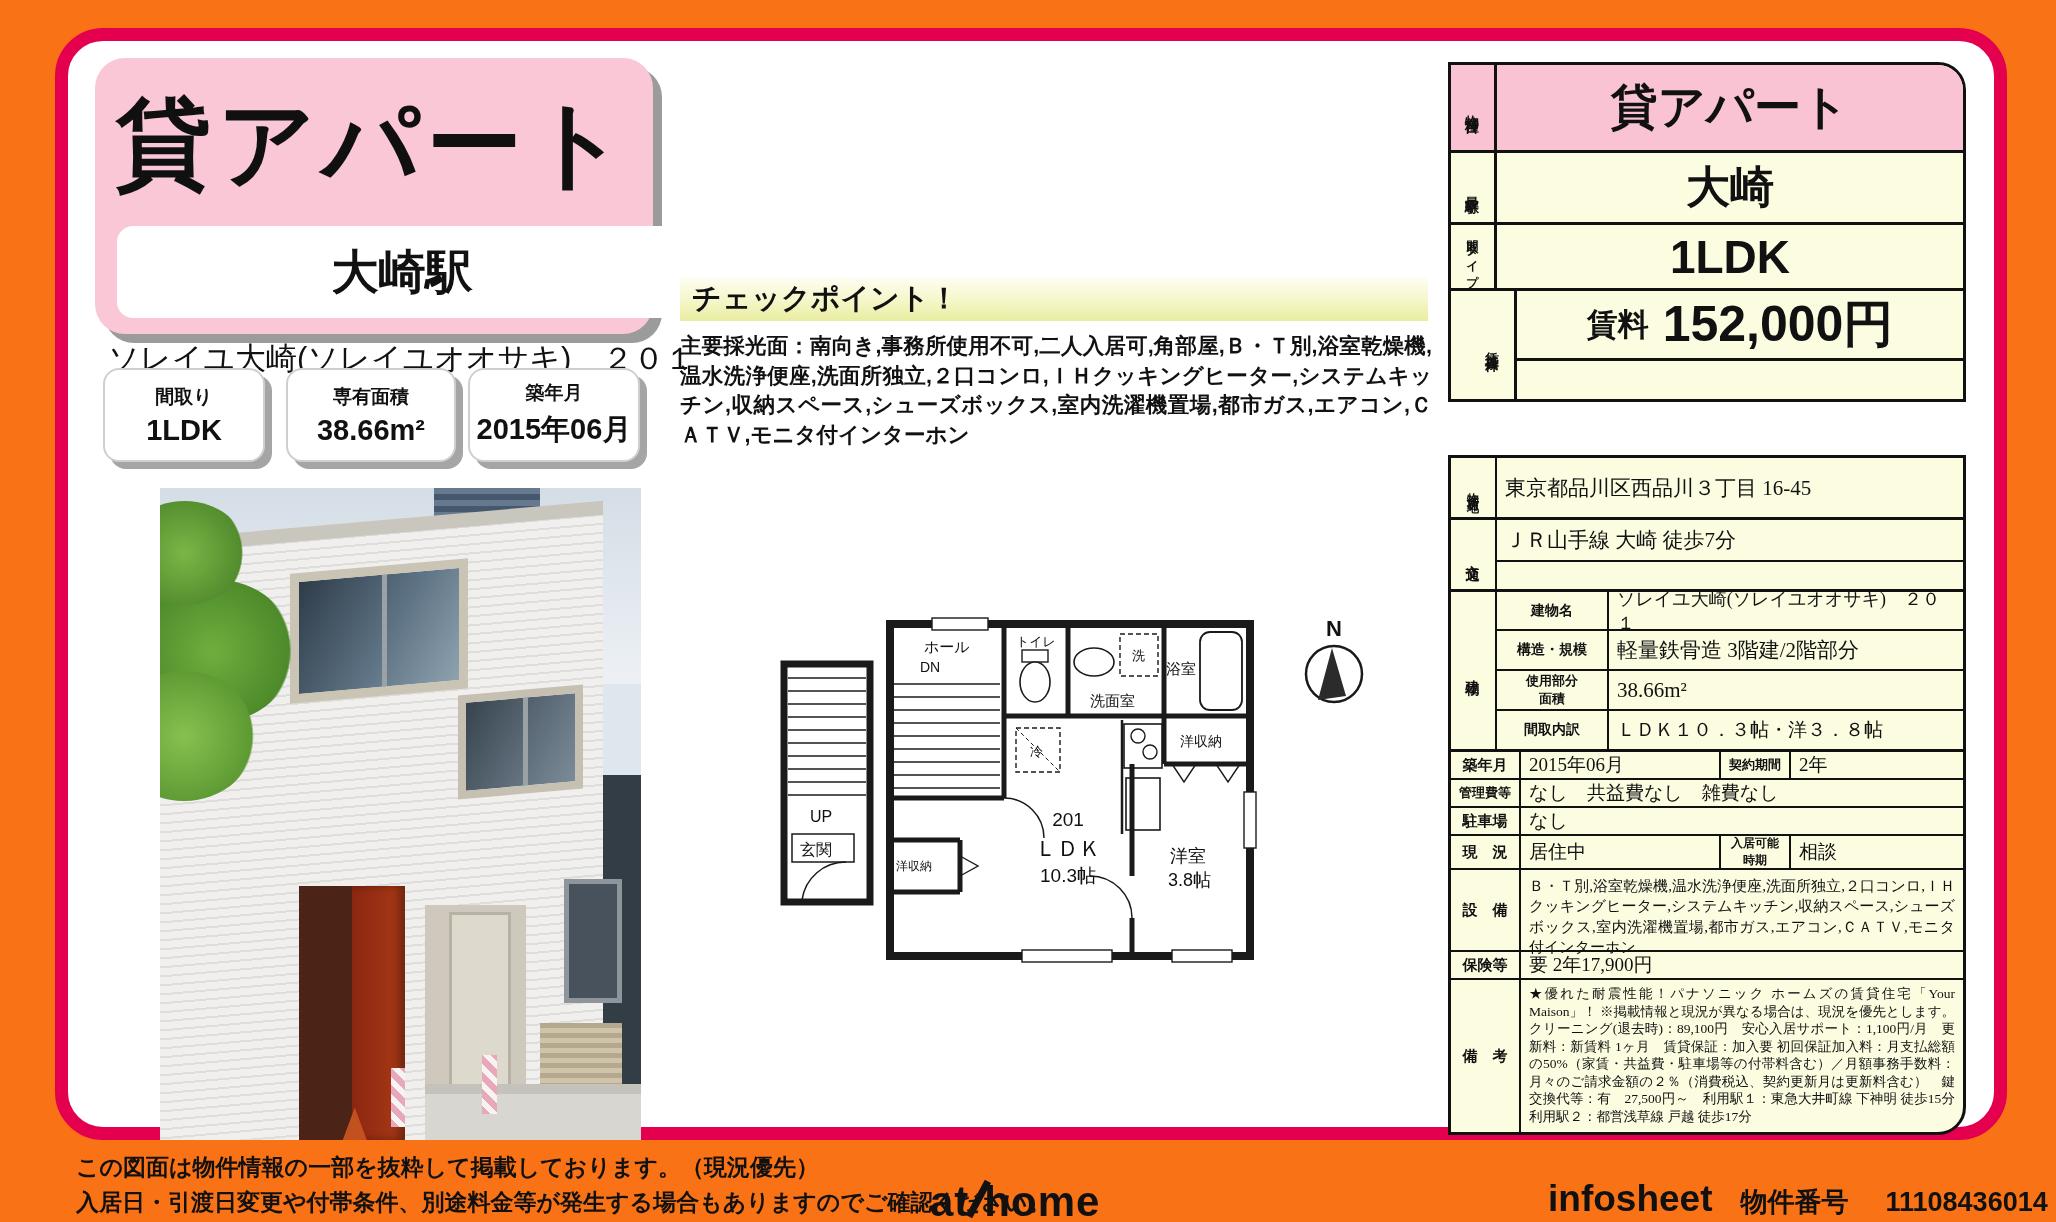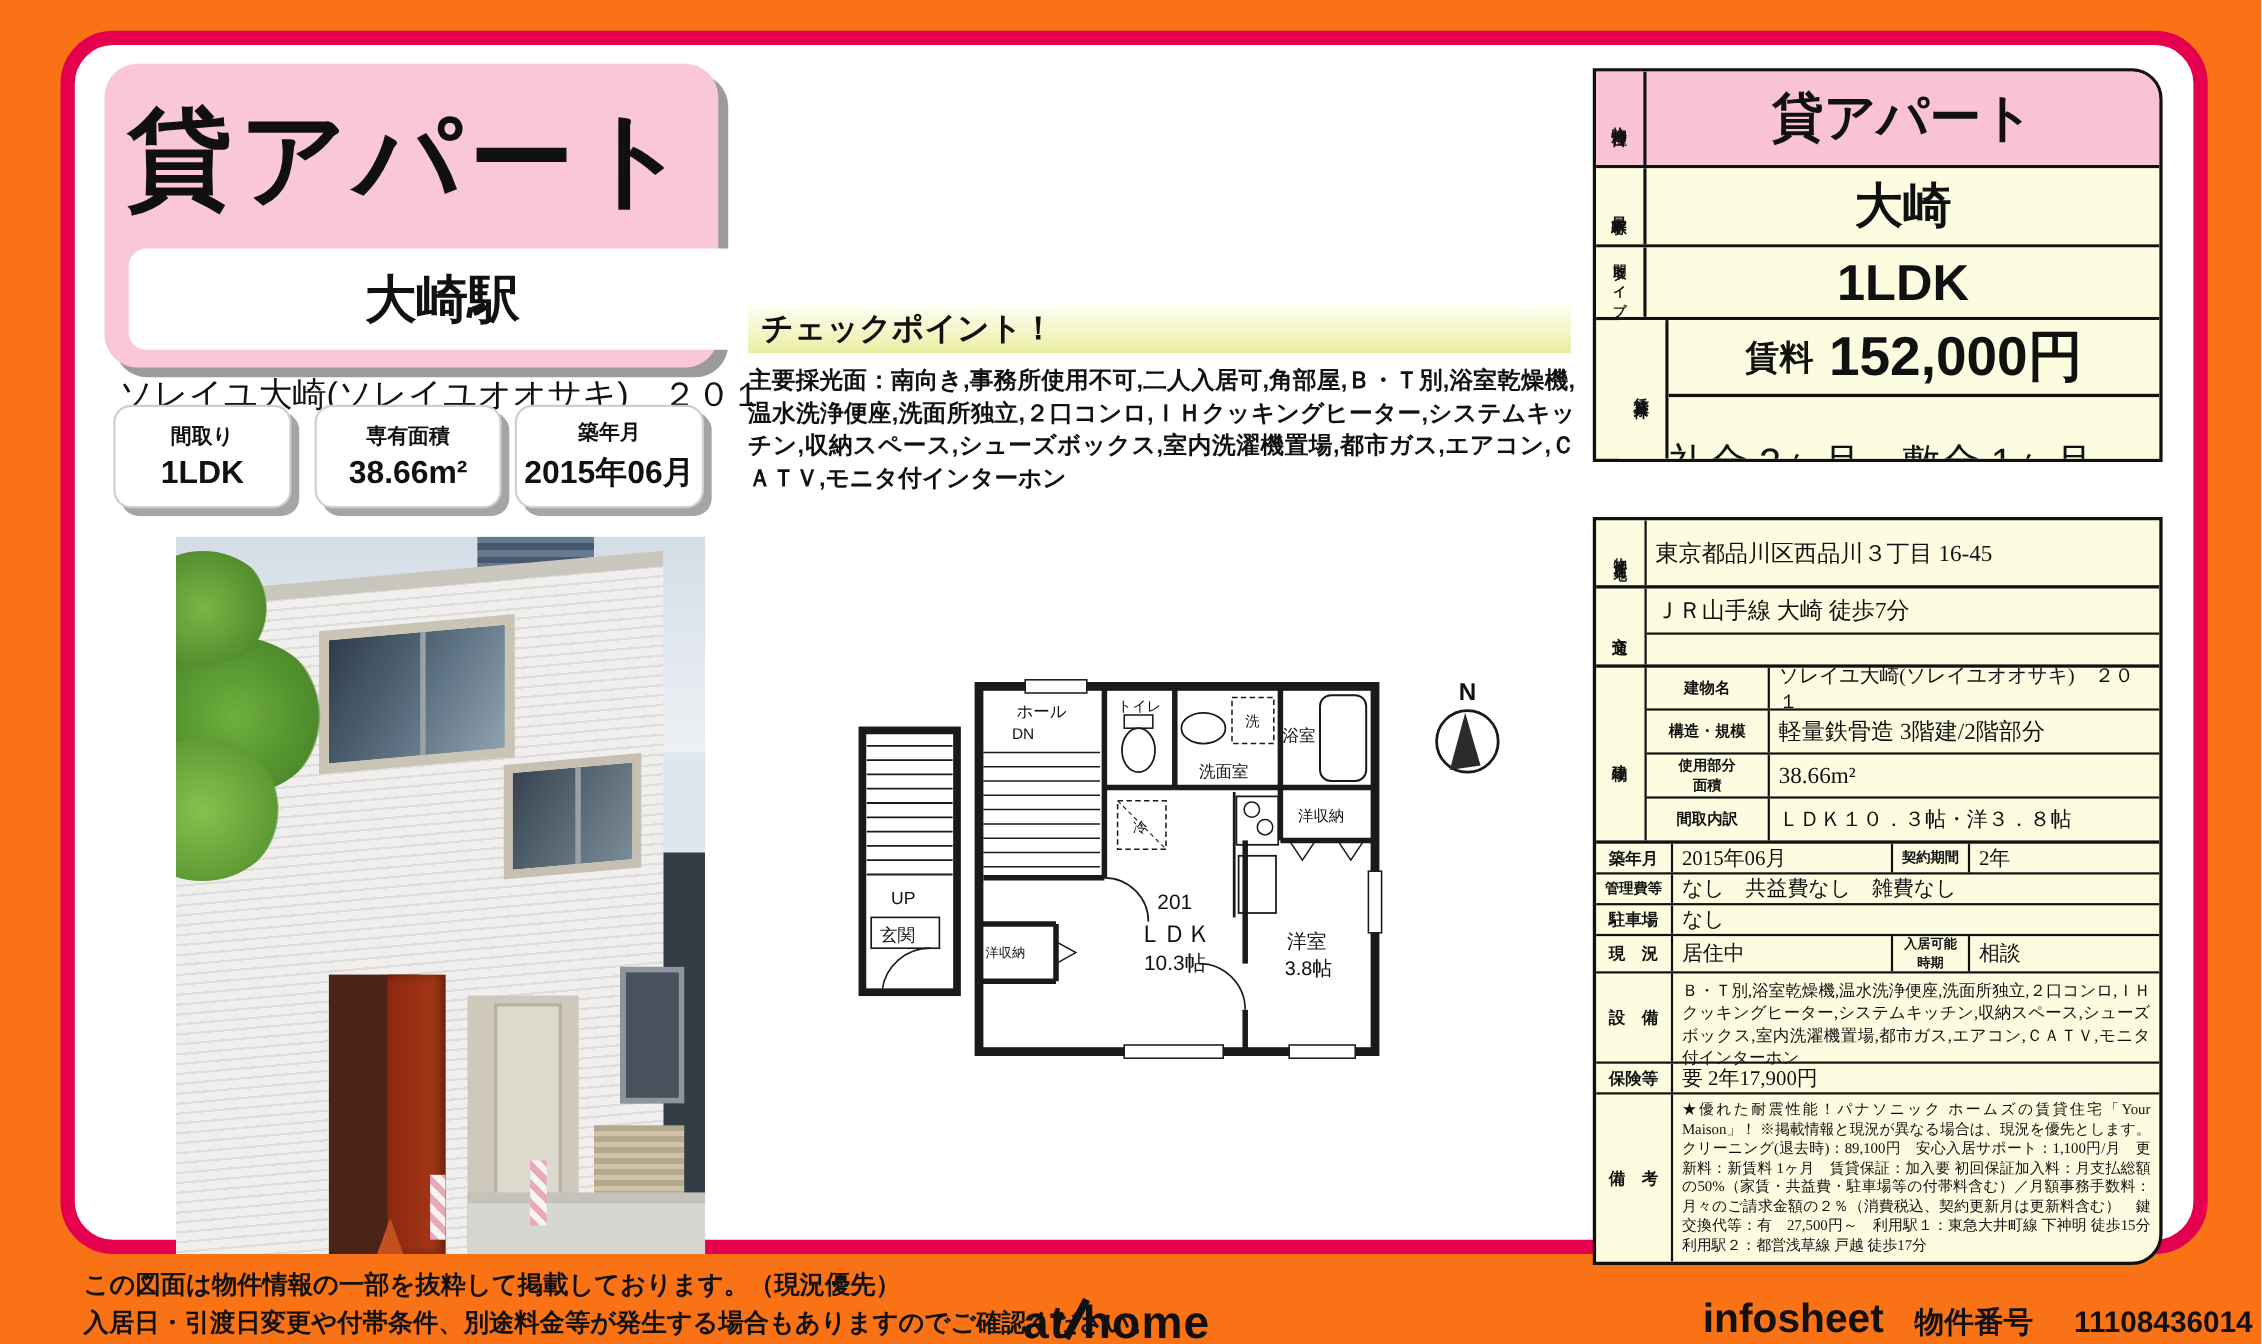--- a/index.html
+++ b/index.html
@@ -76,21 +76,21 @@
   .serif { font-family:"Liberation Serif", serif; }
 
   .sum-table { position:absolute; left:1448px; top:62px; width:518px; border:3px solid #111;
                border-radius:0 28px 0 0; overflow:hidden; background:#fcfce0; }
   .sum-row { display:flex; border-bottom:3px solid #111; }
   .sum-row:last-child { border-bottom:none; }
   .sum-lab { width:46px; border-right:3px solid #111; display:flex; align-items:center; justify-content:center; flex:none; }
   .sum-val { flex:1; display:flex; align-items:center; justify-content:center; font-weight:bold; }
 
   .det-table { position:absolute; left:1448px; top:455px; width:518px; border:3px solid #111;
-               border-radius:0 0 28px 0; overflow:hidden; background:#fcfce0;margin-top:15px; }
+               border-radius:0 0 28px 0; overflow:hidden; background:#fcfce0; }
   .det-row { display:flex; border-bottom:2px solid #111; }
   .det-row.thick { border-bottom:3px solid #111; }
   .det-row:last-child { border-bottom:none; }
   .det-vlab { width:46px; border-right:2px solid #111; display:flex; align-items:center; justify-content:center; flex:none; }
   .det-sublab { width:112px; border-right:2px solid #111; display:flex; align-items:center; justify-content:center;
                 flex:none; font-size:14px; font-weight:bold; text-align:center; }
   .det-lab { width:70px; border-right:2px solid #111; display:flex; align-items:center; justify-content:center;
              flex:none; font-size:15px; font-weight:bold; text-align:center; }
   .det-val { flex:1; display:flex; align-items:center; padding:2px 8px; font-size:20px; }
   .stack { flex:1; display:flex; flex-direction:column; }
@@ -279,21 +279,21 @@
         <span class="vlabel">最寄駅</span>
       </div>
       <div class="sum-val cream" style="font-size:44px;">大崎</div>
     </div>
     <div class="sum-row" style="height:66px;">
       <div class="sum-lab cream">
         <span class="vlabel" style="font-size:12px;">間取タイプ</span>
       </div>
       <div class="sum-val cream" style="font-size:46px;">1LDK</div>
     </div>
-    <div class="sum-row" style="height:126px;padding-left:20px;">
+    <div class="sum-row" style="height:108px;padding-left:20px;">
       <div class="sum-lab cream">
         <span class="vlabel">賃貸条件</span>
       </div>
       <div class="stack cream">
         <div class="inrow" style="height:84px; border-bottom-width:3px; align-items:center; justify-content:center; gap:14px;">
           <span style="font-size:31px; font-weight:bold;">賃料</span>
           <span style="font-size:50px; font-weight:bold;">152,000円</span>
         </div>
         <div class="inrow" style="flex:1; align-items:center; justify-content:center;">
           <span style="font-size:36px; font-weight:normal;margin-top:36px;">礼金 2ヶ月　敷金 1ヶ月　保証金 なし</span>

